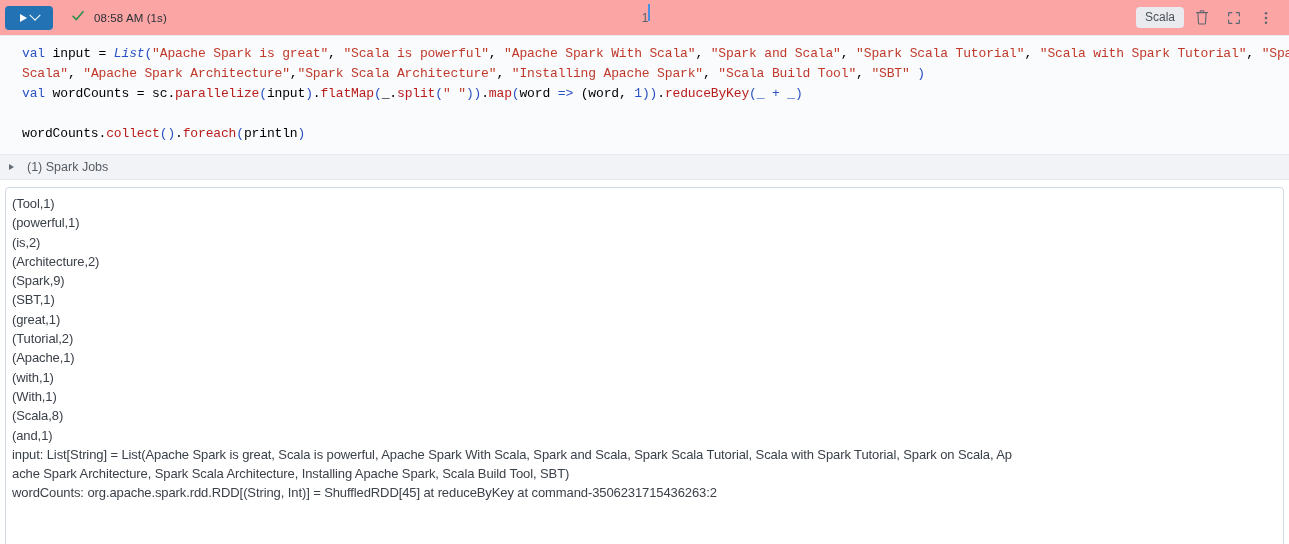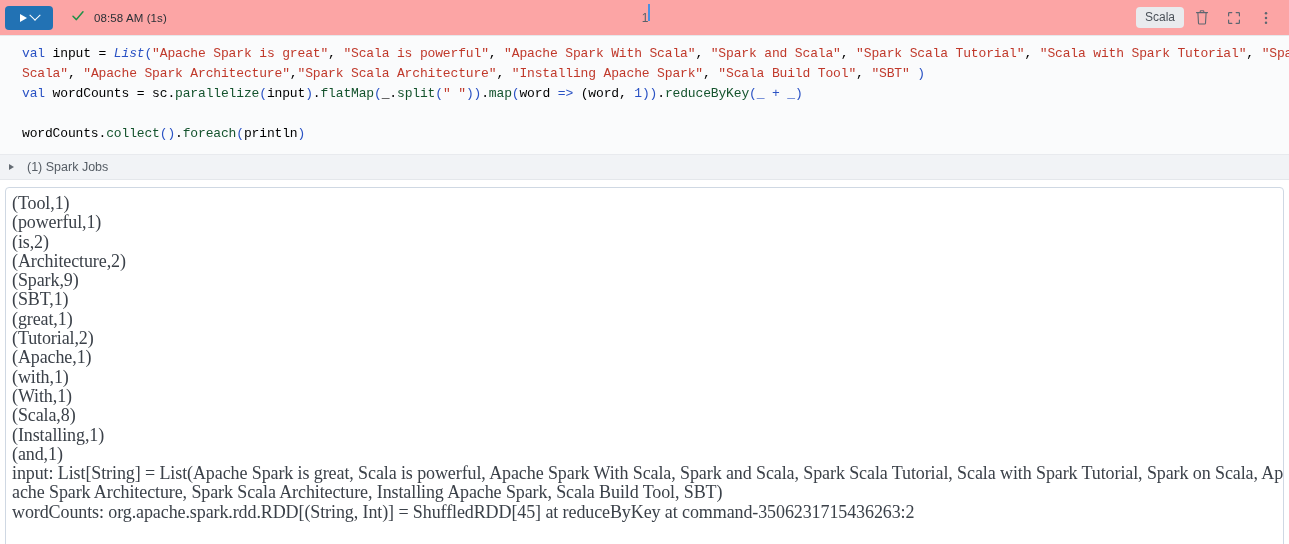--- a/index.html
+++ b/index.html
@@ -128,21 +128,21 @@
     color: #2b3137;
     letter-spacing: -0.15px;
   }
   .code-gap { height: 20px; }
   .kw  { color: #2a52c4; }
   .str { color: #c0392b; }
   .fn  { color: #2a52c4; font-style: italic; }
   .pl  { color: #000000; }
   .num { color: #2a52c4; }
   .op  { color: #2a52c4; }
-  .mth { color: #14532d; }
+  .mth { color: #b91c1c; }
 
   
   .jobs-bar {
     background: #f1f3f6;
     border-top: 1px solid #e8eaee;
     border-bottom: 1px solid #e4e7eb;
     height: 24px;
     display: flex;
     align-items: center;
     padding-left: 9px;
@@ -168,22 +168,22 @@
   .output-panel {
     border: 1px solid #cfd8e3;
     border-radius: 4px;
     background: #ffffff;
     height: 363px;
     box-sizing: border-box;
     padding: 6px 0 0 6px;
     overflow: hidden;
   }
   .out-line {
-    font-family: Liberation Serif, serif;
-    font-size: 18px;
+    font-family: Liberation Sans, sans-serif;
+    font-size: 13px;
     line-height: 19.3px;
     color: #3b4149;
     white-space: pre;
     letter-spacing: -0.1px;
   }
 </style>
 </head>
 <body>
 
 <div class="toolbar">
@@ -263,19 +263,18 @@
       <div class="out-line">(is,2)</div>
       <div class="out-line">(Architecture,2)</div>
       <div class="out-line">(Spark,9)</div>
       <div class="out-line">(SBT,1)</div>
       <div class="out-line">(great,1)</div>
       <div class="out-line">(Tutorial,2)</div>
       <div class="out-line">(Apache,1)</div>
       <div class="out-line">(with,1)</div>
       <div class="out-line">(With,1)</div>
       <div class="out-line">(Scala,8)</div>
-      <div class="out-line">(Installing,1)</div>
       <div class="out-line">(and,1)</div>
       <div class="out-line">input: List[String] = List(Apache Spark is great, Scala is powerful, Apache Spark With Scala, Spark and Scala, Spark Scala Tutorial, Scala with Spark Tutorial, Spark on Scala, Ap</div>
       <div class="out-line">ache Spark Architecture, Spark Scala Architecture, Installing Apache Spark, Scala Build Tool, SBT)</div>
       <div class="out-line">wordCounts: org.apache.spark.rdd.RDD[(String, Int)] = ShuffledRDD[45] at reduceByKey at command-3506231715436263:2</div>
     </div>
 </div>
 
 </body></html>

